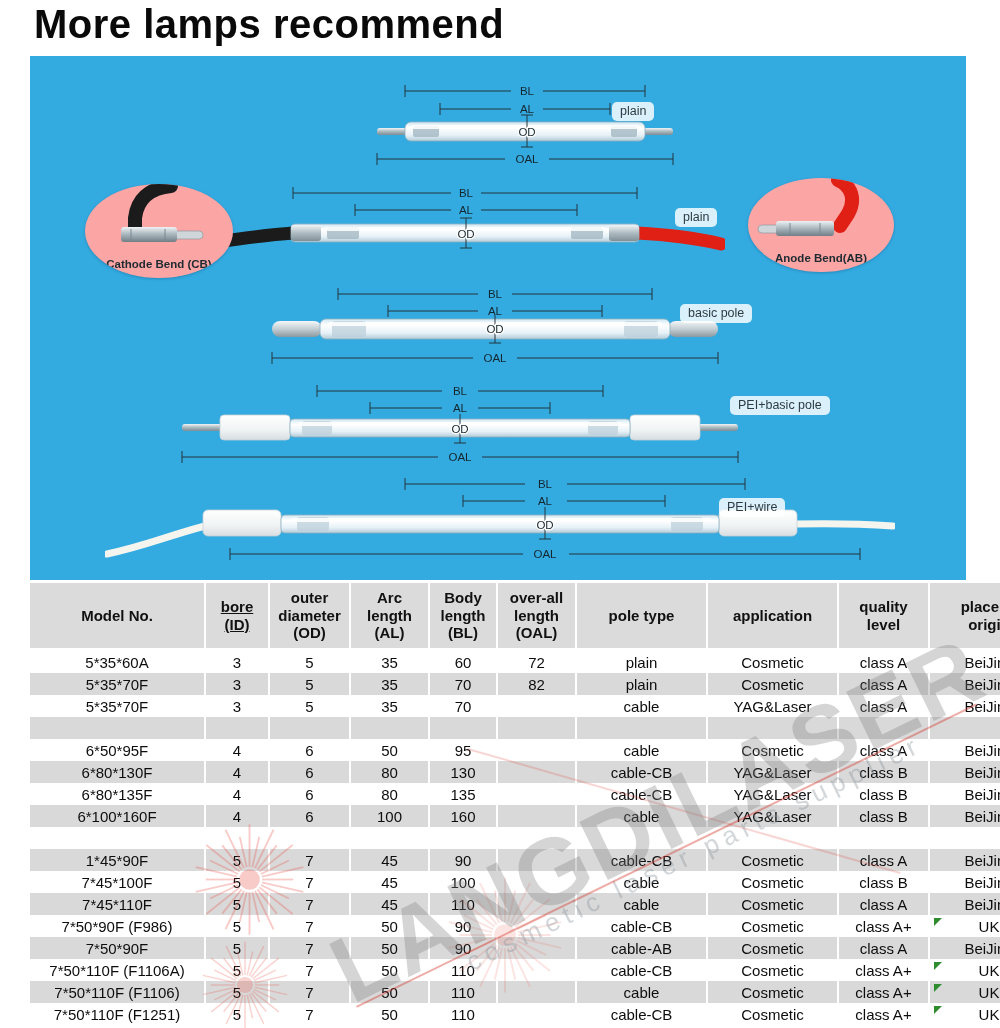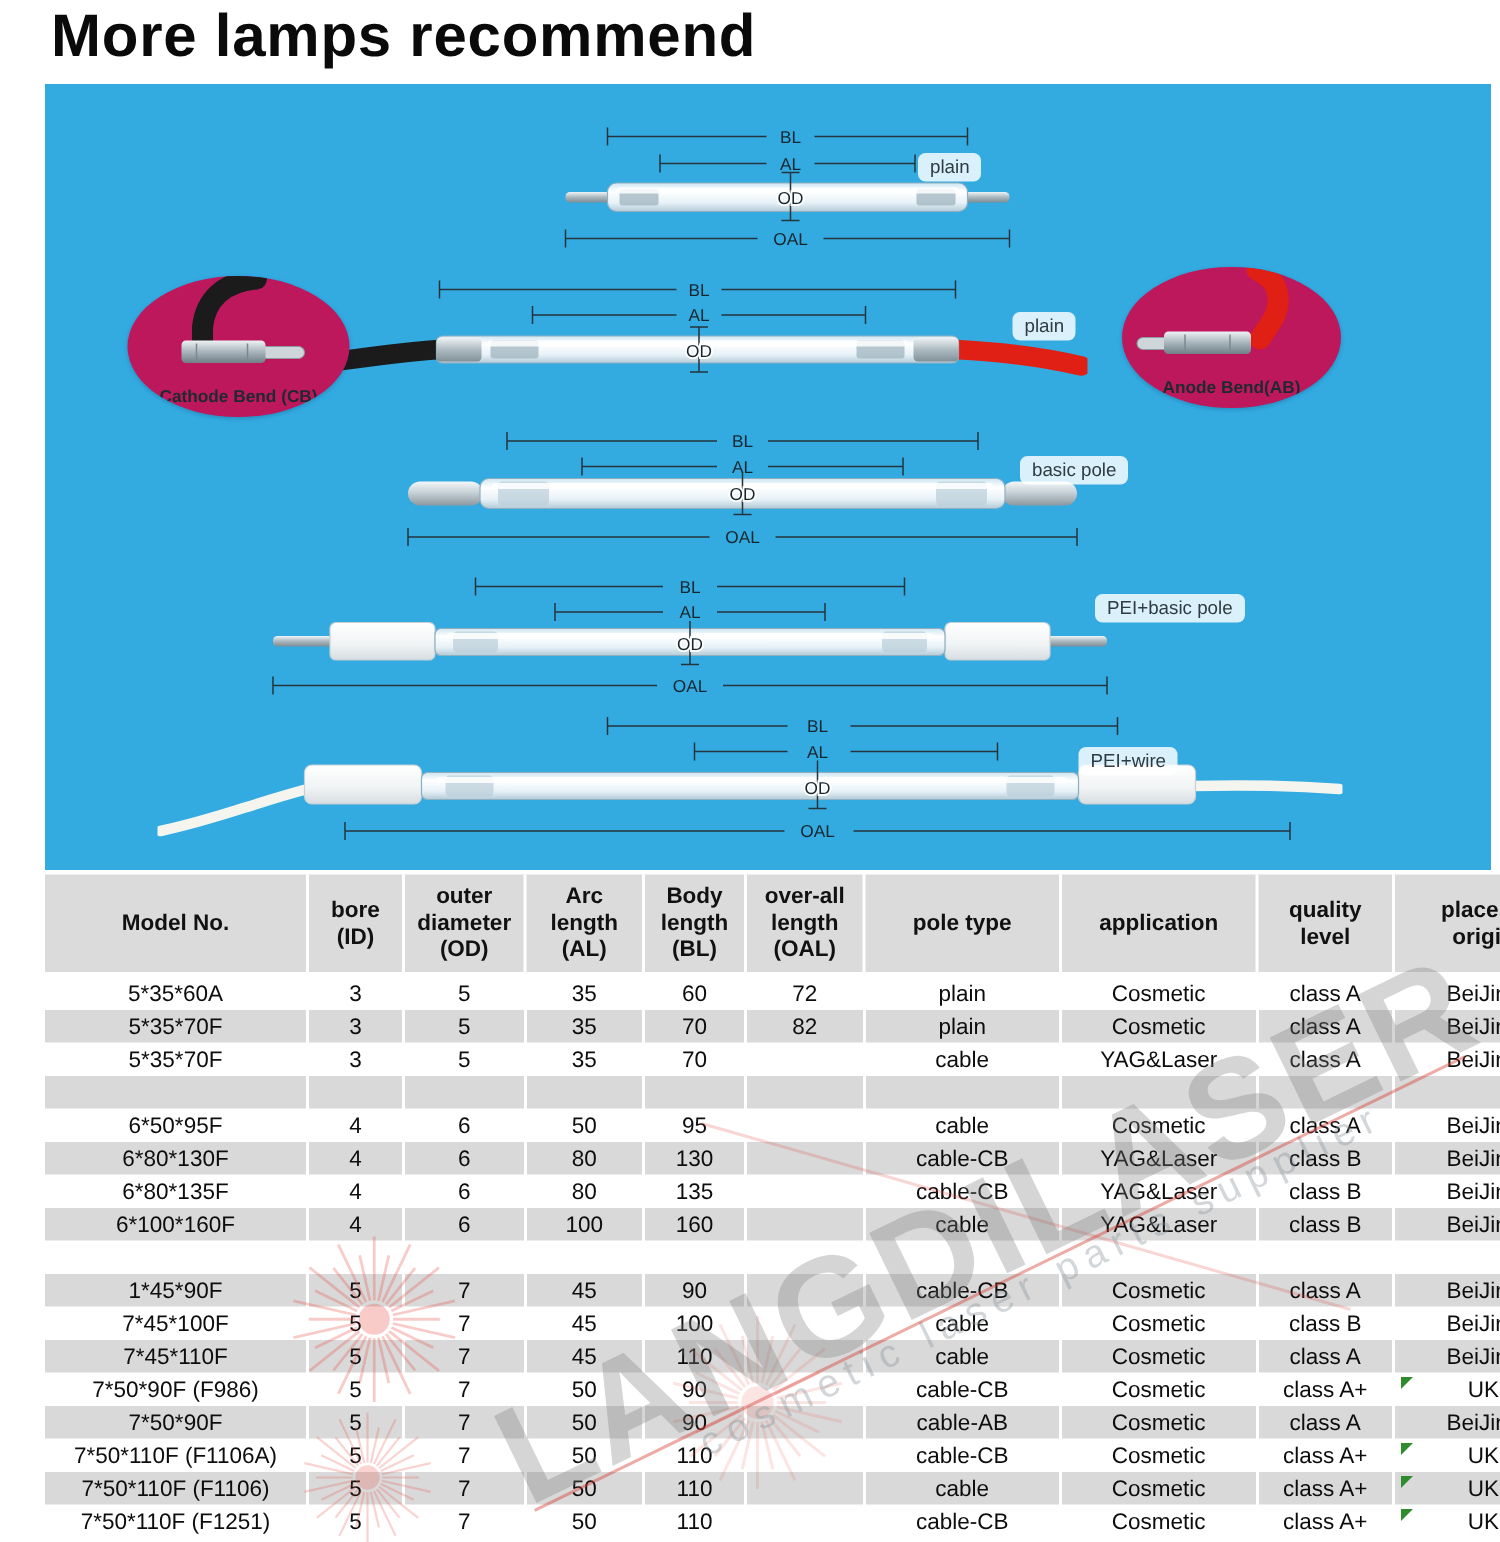--- a/index.html
+++ b/index.html
@@ -11,32 +11,31 @@
   }
   
   .page-title{
     position:absolute;left:34px;top:-2px;
     font-size:40px;font-weight:bold;color:#0a0a0a;letter-spacing:.5px;line-height:52px;
   }
   
   .diagram-panel{
     position:absolute;left:30px;top:56px;width:936px;height:524px;
     background:#33abe1;
-    padding-left:28px;
   }
   .lamp-svg{position:absolute;}
   .dl{stroke:#24343c;stroke-width:1;}
   .dt{font-size:11.5px;fill:#16262e;text-anchor:middle;}
   .dt-od{paint-order:stroke;stroke:#ffffff;stroke-width:2.5px;}
   .badge{
     position:absolute;background:rgba(255,255,255,.82);color:#2e3b42;
     border-radius:5px;padding:1px 8px 2px;font-size:12.5px;line-height:16px;white-space:nowrap;
   }
   .oval-callout{
-    position:absolute;background:#be185d;border-radius:50%;
+    position:absolute;background:#fca5a5;border-radius:50%;
     box-shadow:0 1px 3px rgba(0,40,70,.25);overflow:hidden;
   }
   .oval-caption{font-size:11.5px;font-weight:bold;fill:#1d2a30;text-anchor:middle;}
   
   .lamp-table{
     position:absolute;left:30px;top:583px;width:960px;
     border-collapse:collapse;table-layout:fixed;
   }
   .lamp-table th{
     background:#dbdbdb;font-size:15px;font-weight:bold;color:#111;
@@ -45,21 +44,21 @@
   }
   .lamp-table th:last-child{border-right:none;}
   .lamp-table td{
     height:22px;padding:0 2px;font-size:15px;color:#0d0d0d;text-align:center;vertical-align:middle;
     border-right:2px solid #fff;position:relative;overflow:hidden;white-space:nowrap;
   }
   .lamp-table td:last-child{border-right:none;}
   .lamp-table tbody tr:nth-child(even) td{background:#d9d9d9;}
   .lamp-table tbody tr:nth-child(odd) td{background:#ffffff;}
   .lamp-table th:nth-child(1){width:170px;}
-  .lamp-table th:nth-child(2){width:58px;}
+  .lamp-table th:nth-child(2){width:58px;text-decoration:underline;}
   .lamp-table th:nth-child(3){width:75px;}
   .lamp-table th:nth-child(4){width:73px;}
   .lamp-table th:nth-child(5){width:62px;}
   .lamp-table th:nth-child(6){width:73px;}
   .lamp-table th:nth-child(7){width:125px;}
   .lamp-table th:nth-child(8){width:125px;}
   .lamp-table th:nth-child(9){width:85px;}
   .lamp-table th:nth-child(10){width:114px;}
   .flag{
     position:absolute;left:4px;top:3px;width:0;height:0;

